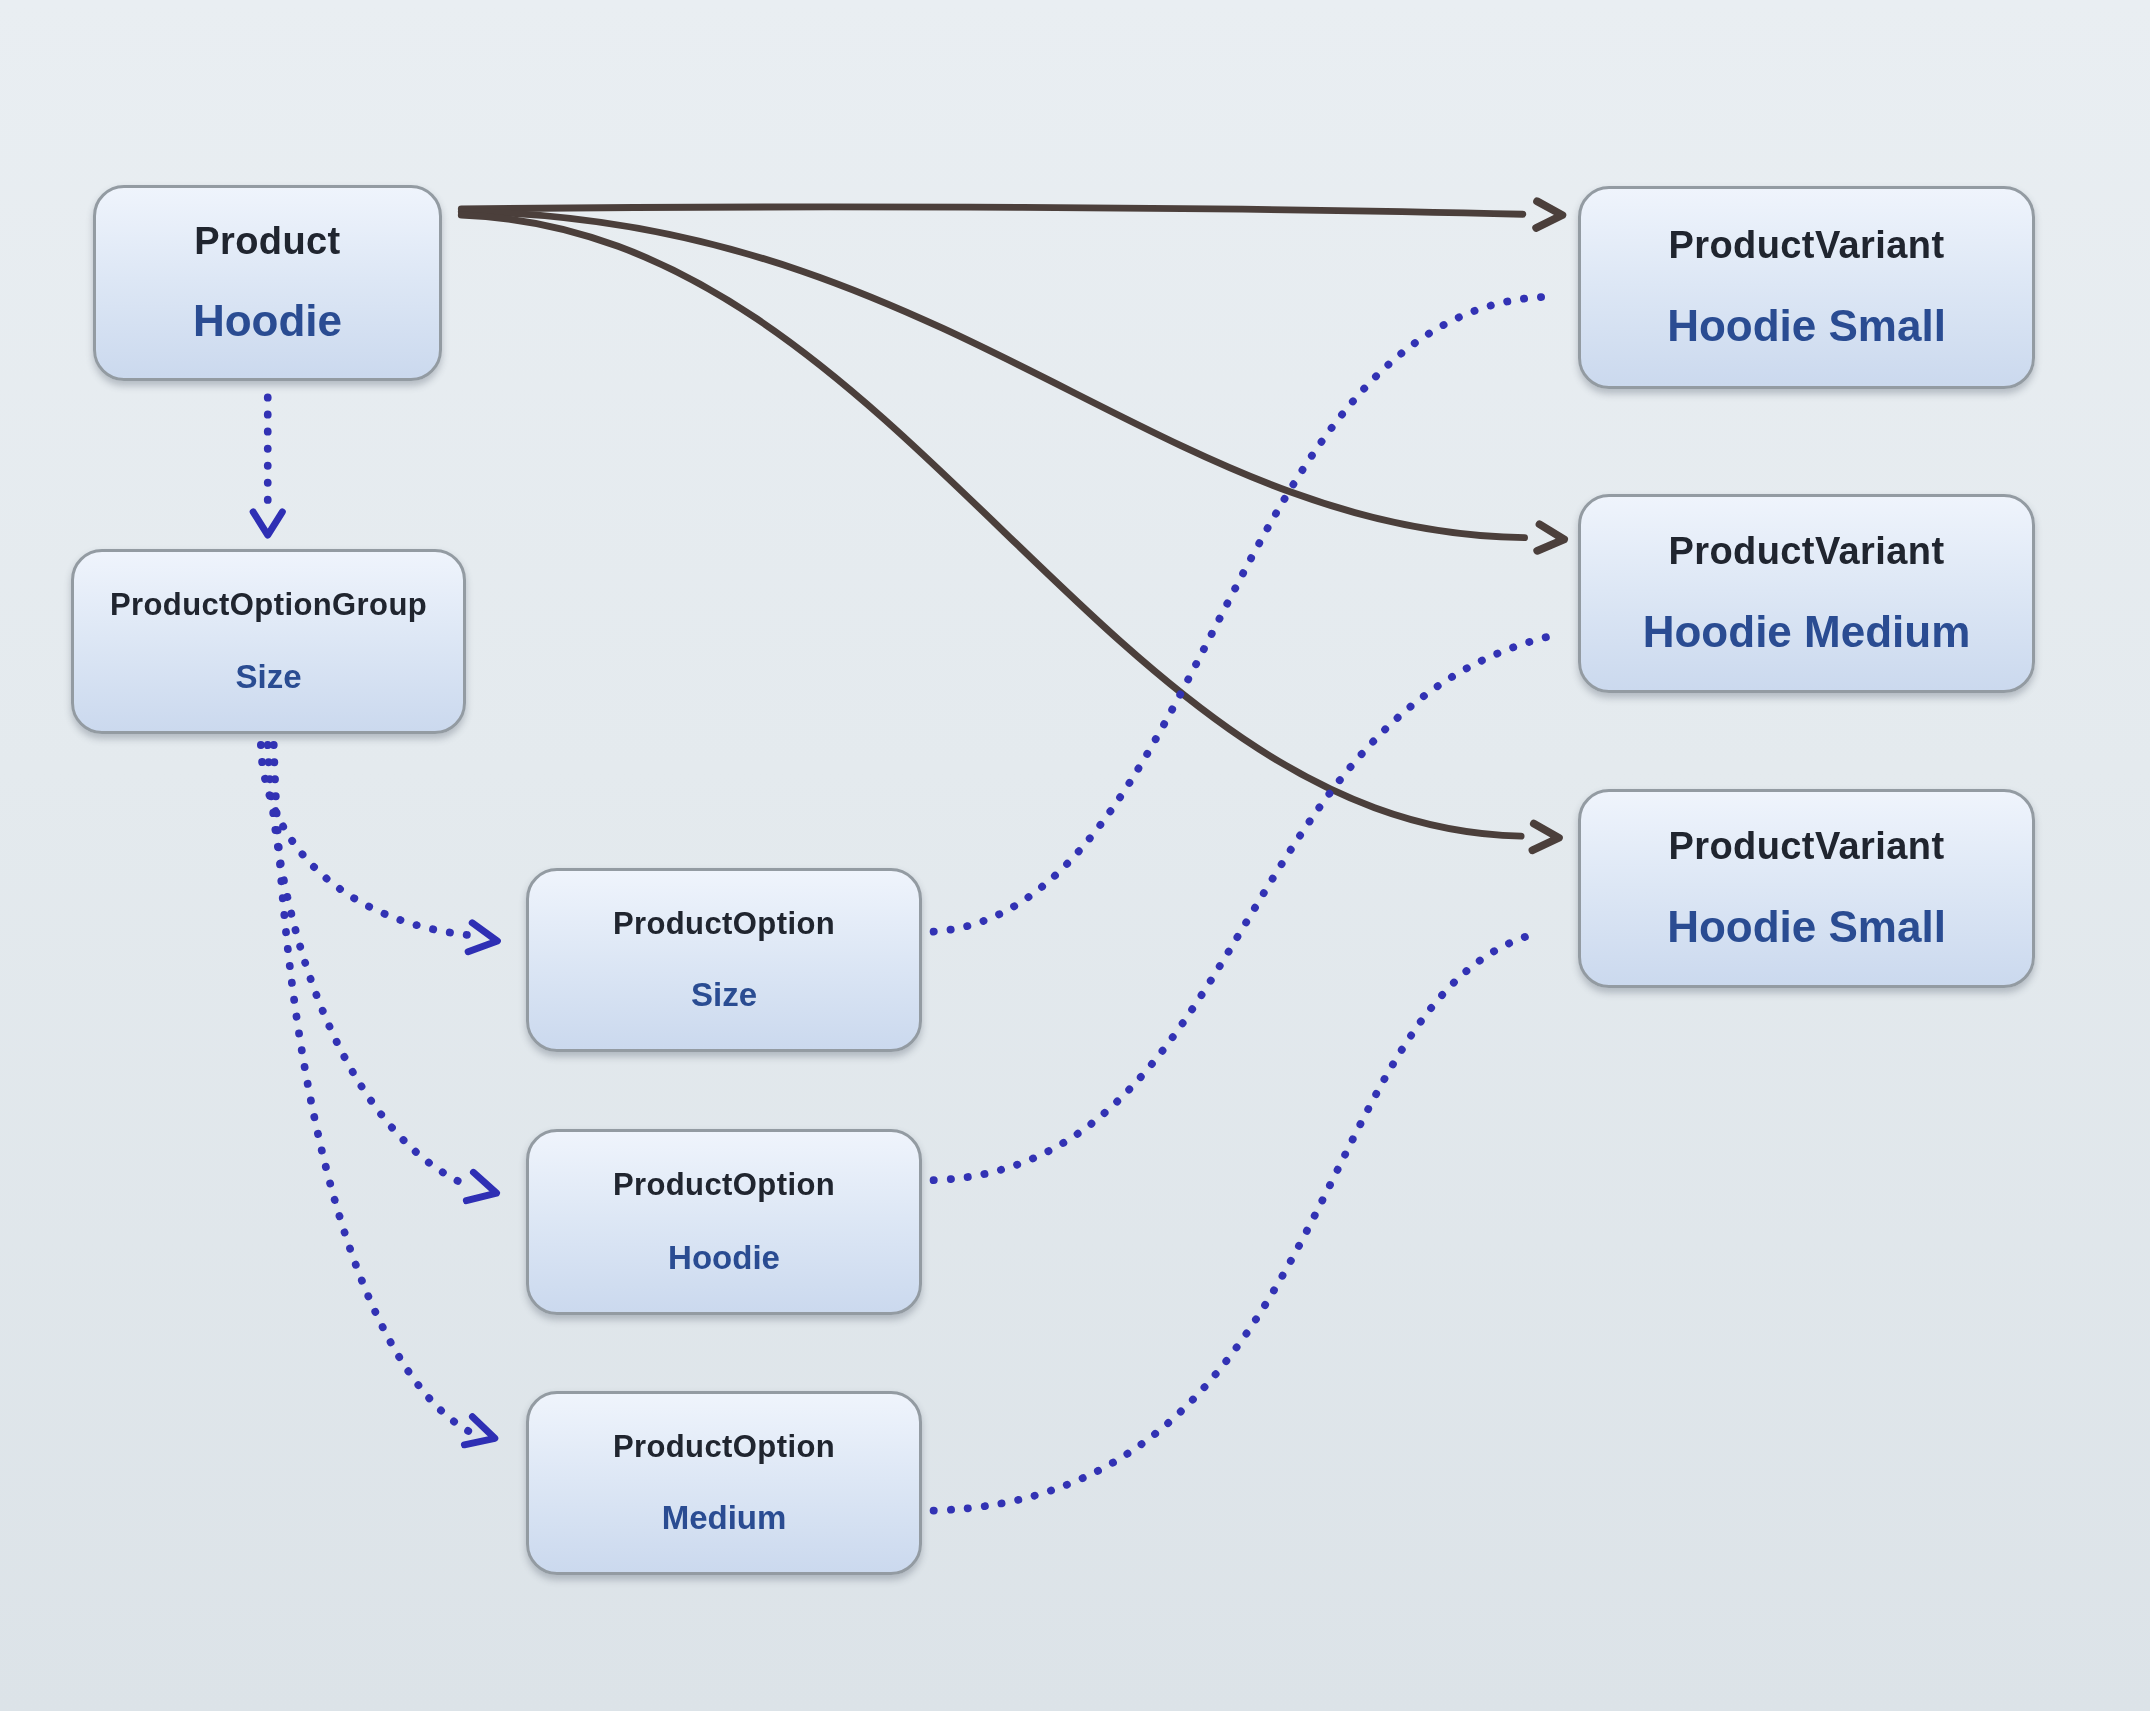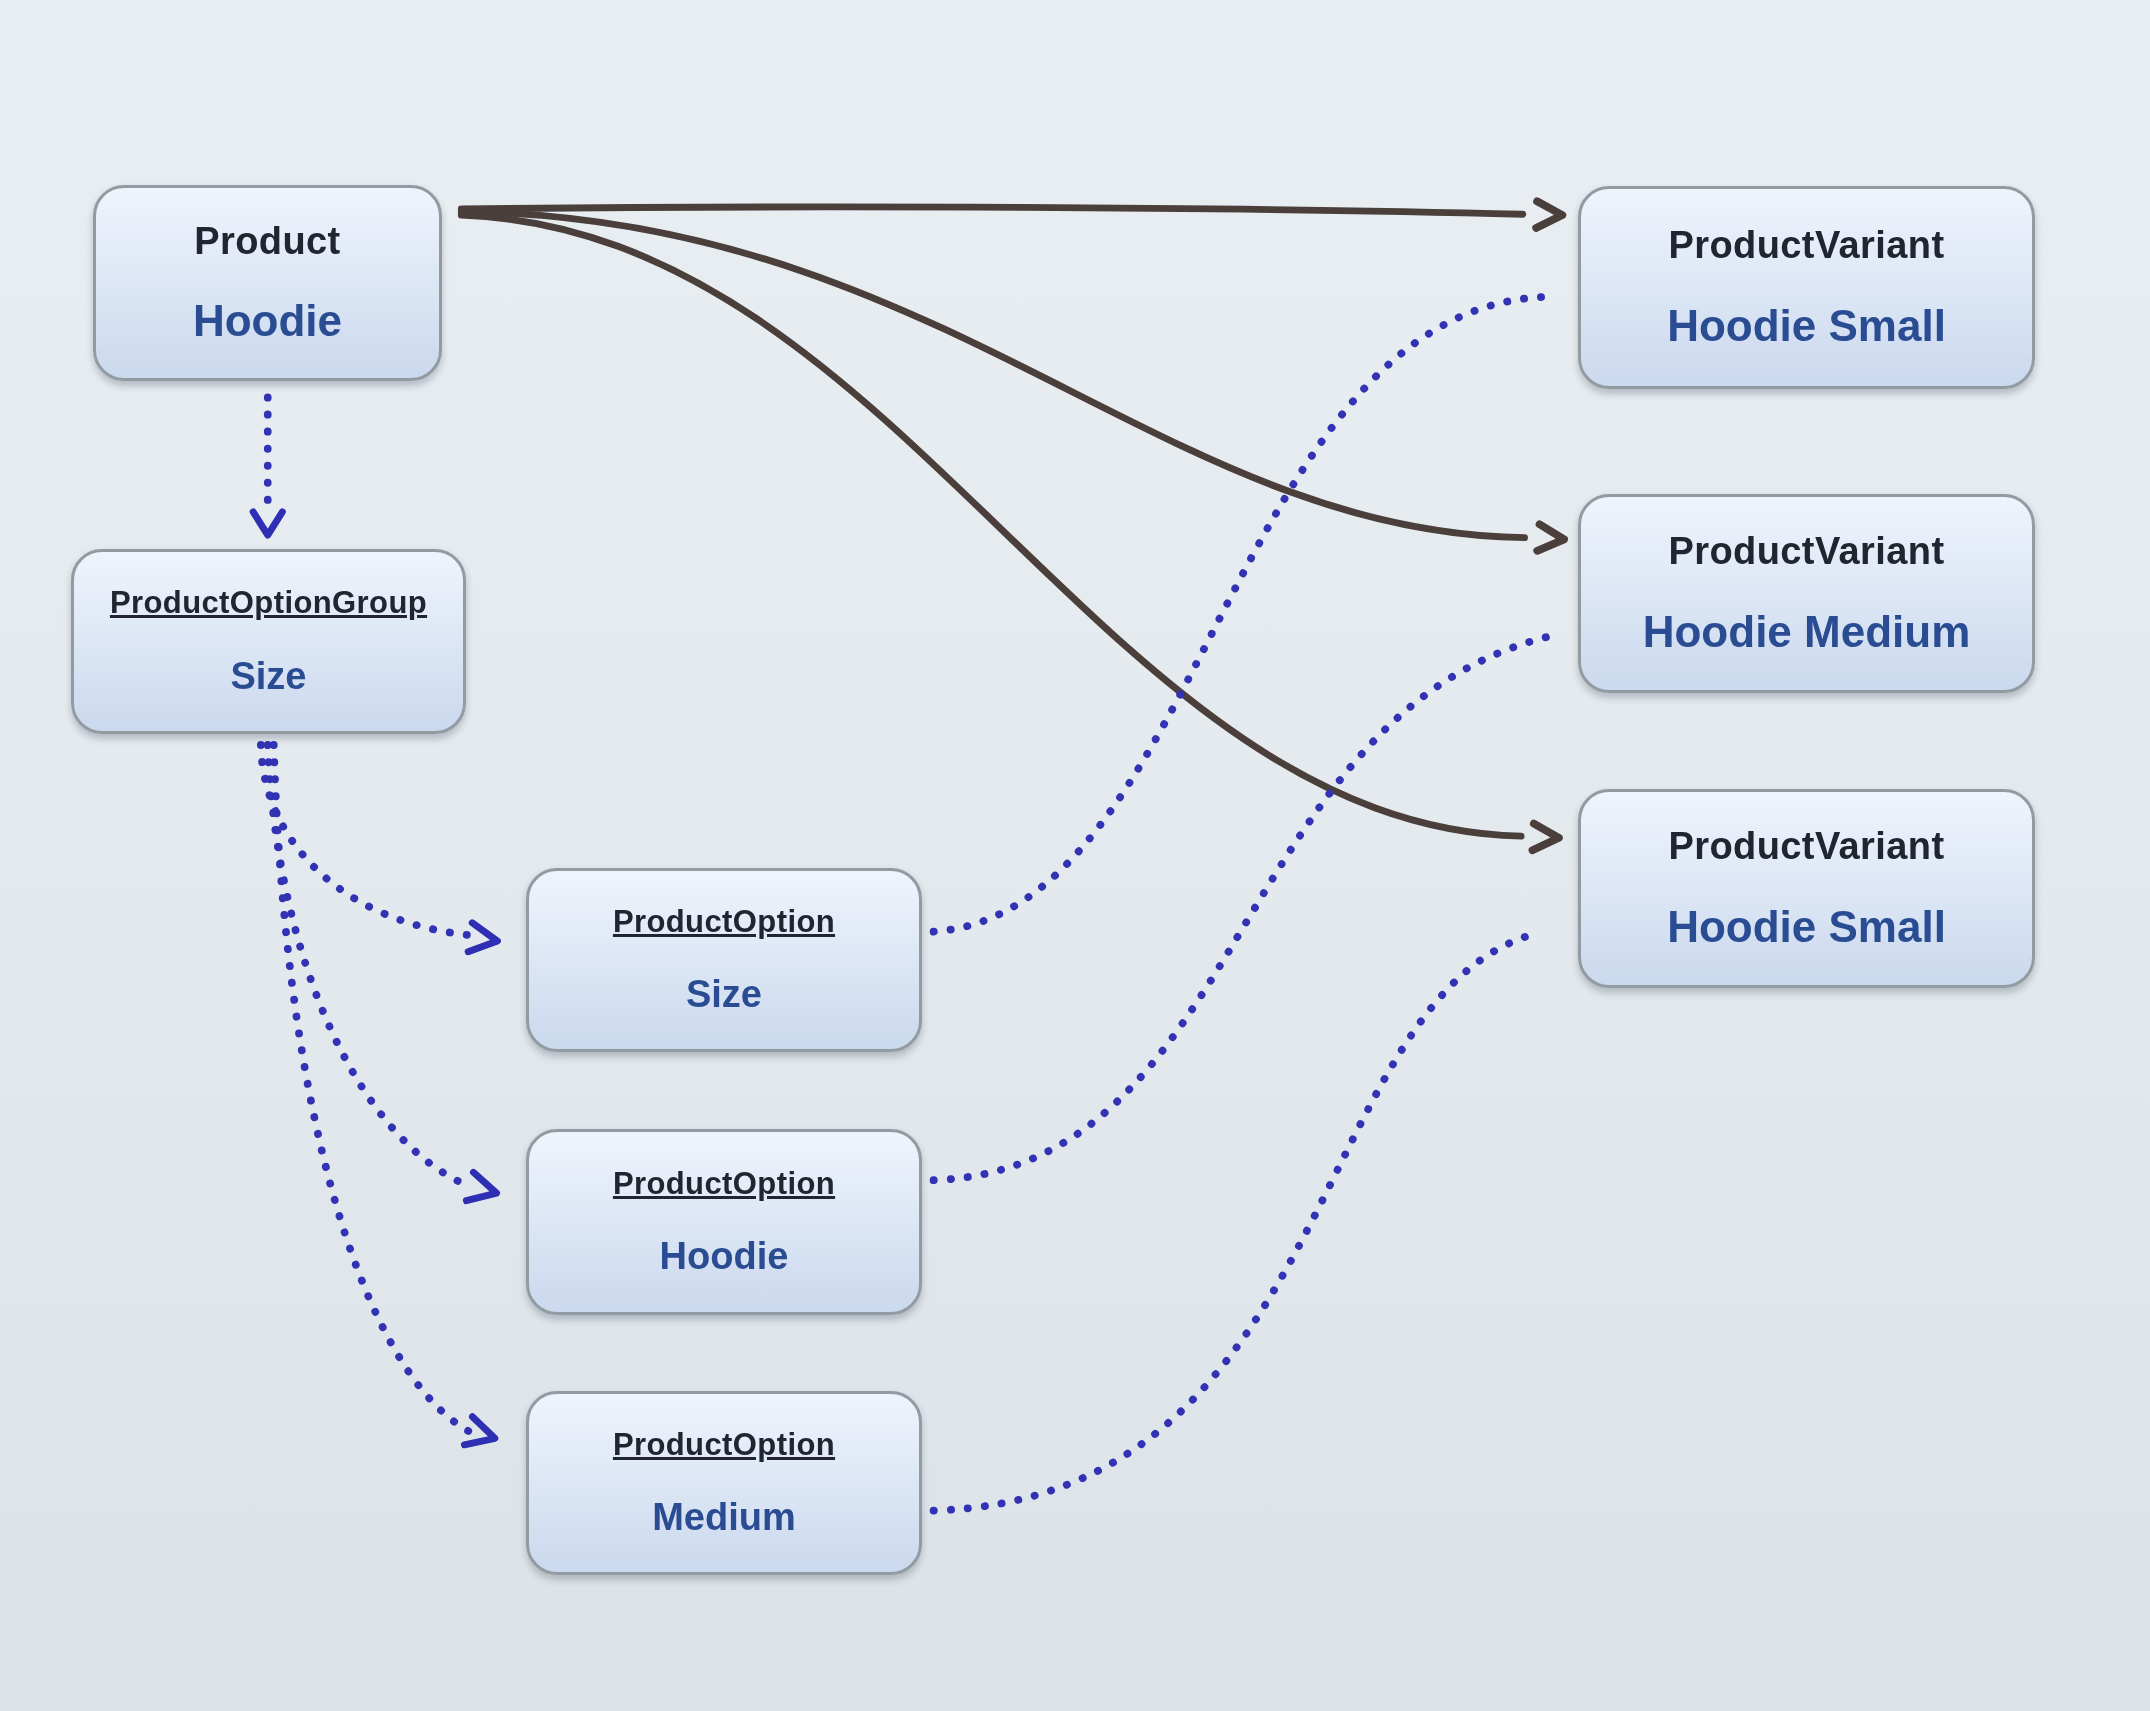--- a/index.html
+++ b/index.html
@@ -47,22 +47,22 @@
     color: #20252f;
     letter-spacing: 0.4px;
     white-space: nowrap;
   }
   .node-sub {
     font-weight: bold;
     font-size: 44px;
     color: #2a4c92;
     white-space: nowrap;
   }
-  .node.sm .node-title { font-size: 31px; text-decoration: underline; }
-  .node.sm .node-sub   { font-size: 38px; }
+  .node.sm .node-title { font-size: 31px; }
+  .node.sm .node-sub   { font-size: 33px; }
 
   
   #node-product        { left: 93px;  top: 185px;  width: 349px; height: 196px; }
   #node-option-group   { left: 71px;   top: 549px;  width: 395px; height: 185px; }
   #node-option-small   { left: 526px;  top: 868px; width: 396px; height: 184px; }
   #node-option-medium  { left: 526px;  top: 1129px; width: 396px; height: 186px; }
   #node-option-large   { left: 526px;  top: 1391px; width: 396px; height: 184px; }
   #node-variant-small  { left: 1578px; top: 186px;  width: 457px; height: 203px; }
   #node-variant-medium { left: 1578px; top: 494px;  width: 457px; height: 199px; }
   #node-variant-large  { left: 1578px; top: 789px;  width: 457px; height: 199px; }

